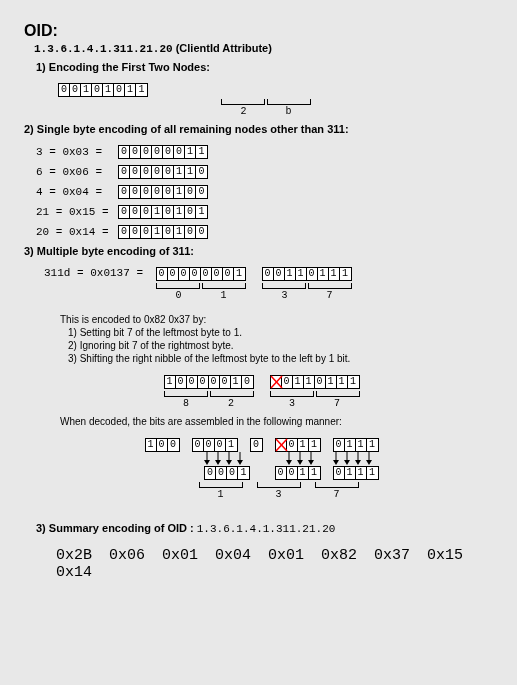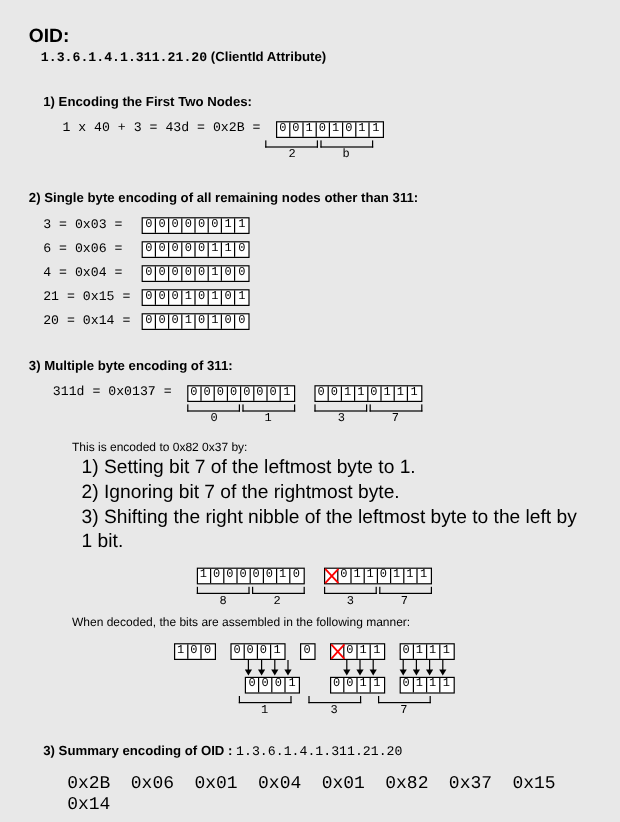--- a/index.html
+++ b/index.html
@@ -9,21 +9,21 @@
     width: 517px;
     height: 685px;
     background: #e8e8e8;
     font-family: Arial, Helvetica, sans-serif;
     font-size: 11px;
     color: #000;
   }
   .heading { font-weight: bold; font-size: 16px; margin: 4px 0 2px 0; }
   .oid-val { font-family: "Courier New", monospace; font-weight: bold; font-size: 11px; margin-left: 10px; }
   .oid-attr { font-family: Liberation Sans, sans-serif; font-weight: bold; }
-  .section-h { font-weight: bold; font-size: 11px; margin: 24px 0 10px 12px; }
+  .section-h { font-weight: bold; font-size: 11px; margin: 6px 0 10px 12px; }
   .eq-line { margin-left: 28px; display:flex; align-items:flex-start; }
   .mono { font-family: "Courier New", monospace; font-size: 11px; white-space: pre; }
   .bitbyte {
     display: inline-flex;
     border: 1px solid #000;
     height: 14px;
     margin-left: 6px;
     vertical-align: top;
     background: #fff;
   }
@@ -49,21 +49,21 @@
     border-left: 1px solid #000;
     border-right: 1px solid #000;
     border-bottom: 1px solid #000;
     margin: 0 0px;
   }
   .brk-gap { width: 2px; }
   .brk-labels { display:flex; justify-content:space-around; font-family:"Courier New",monospace; font-size:10px; margin-top:1px;}
   .row { display:flex; align-items:flex-start; margin-bottom:6px; margin-left:12px;}
   .row .lbl { width: 76px; font-family:"Courier New",monospace; font-size:11px; line-height:14px;}
   .para { margin-left: 36px; font-size: 10px; line-height: 1.3; margin-top:12px;}
-  .para-sub { margin-left: 44px; font-size: 16px; line-height: 1.3;}
+  .para-sub { margin-left: 44px; font-size: 10px; line-height: 1.3;}
   .center-block { display:flex; justify-content:center; margin-top:10px;}
   .x-cell {
     position: relative;
   }
   .x-cell svg { position:absolute; top:-1px; left:-1px; }
   .summary-line { font-weight:bold; font-size:11px; margin: 22px 0 12px 12px;}
   .summary-bytes { font-family:Liberation Mono, monospace; font-size:15px; margin-left:32px; word-spacing: 8px;}
   .decode-wrap { display:flex; justify-content:center; gap:6px; margin-top:10px; align-items:flex-start;}
   .dg { display:flex; flex-direction:column; align-items:center;}
   .arrow-row { display:flex; height:14px; align-items:flex-start;}
@@ -77,21 +77,20 @@
 
 <div class="heading">OID:</div>
 <div>
   <span class="oid-val">1.3.6.1.4.1.311.21.20</span>
   <span class="oid-attr">(ClientId Attribute)</span>
 </div>
 
 
 <div class="section-h">1) Encoding the First Two Nodes:</div>
 <div class="eq-line">
-  <span class="mono">1 x 40 + 3 = 43d = 0x2B = </span>
   <span id="s1-byte"><span class="bitbyte">
         <span class="cell">0</span>
         <span class="cell">0</span>
         <span class="cell">1</span>
         <span class="cell">0</span>
         <span class="cell">1</span>
         <span class="cell">0</span>
         <span class="cell">1</span>
         <span class="cell">1</span>
       </span></span>

